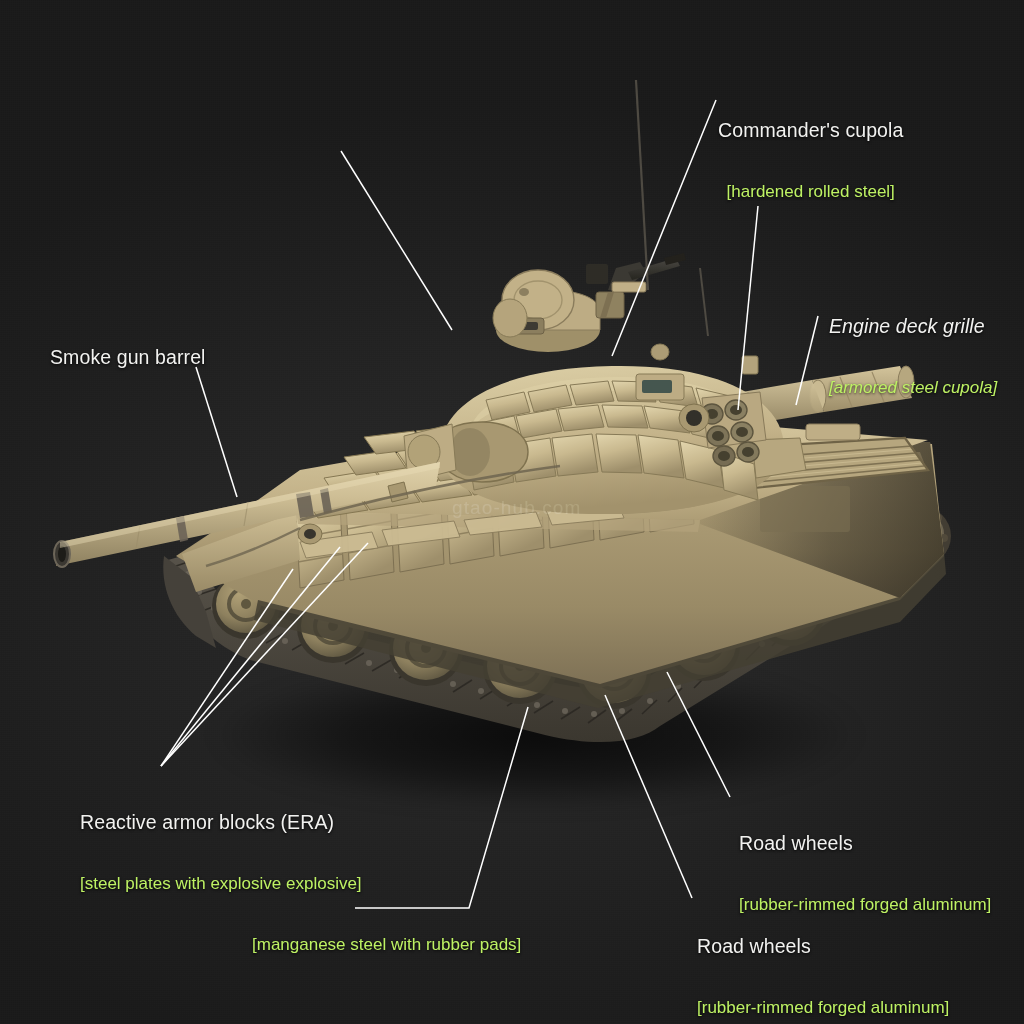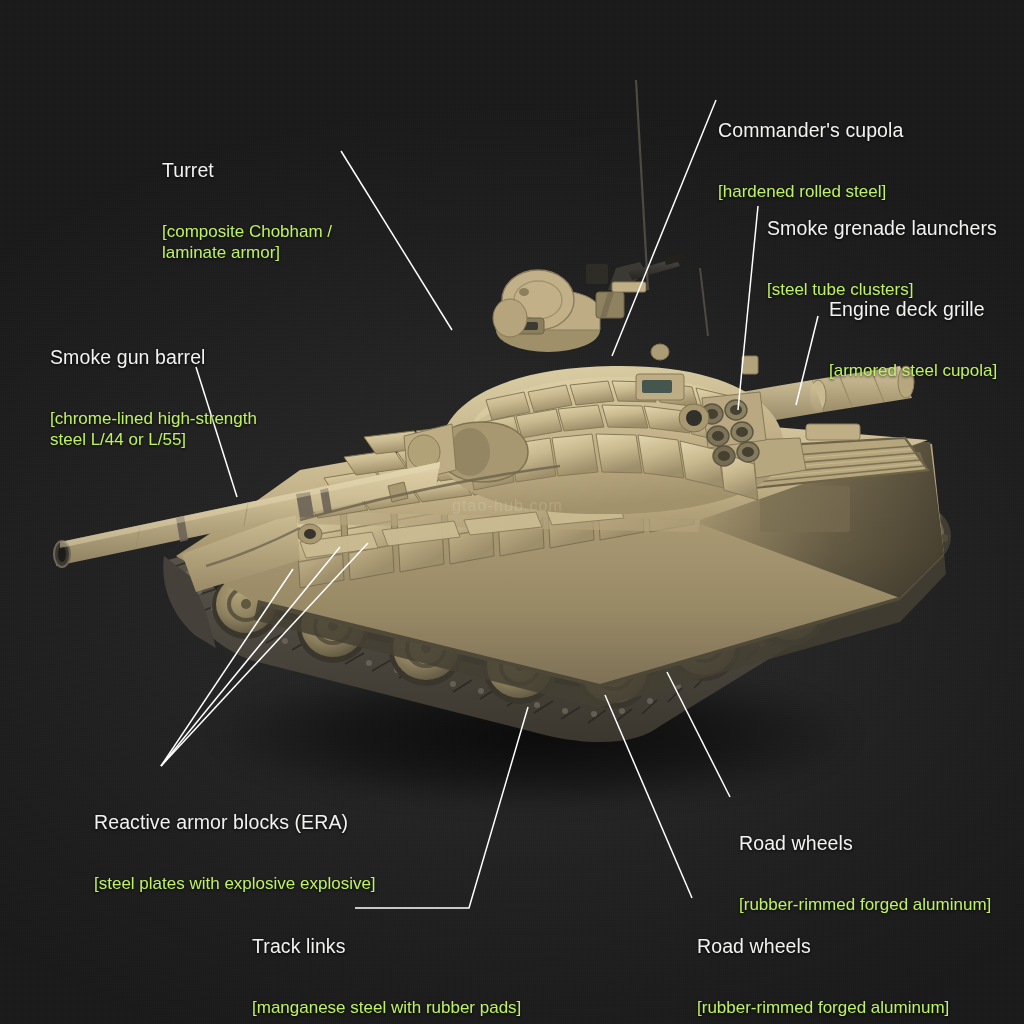--- a/index.html
+++ b/index.html
@@ -40,21 +40,21 @@
     filter: blur(9px);
   }
 
   
   #vehicle { position: absolute; left: 0; top: 0; width: 1024px; height: 1024px; }
 
   
   .watermark {
     position: absolute;
     left: 452px; top: 497px;
-    font-size: 16px;
+    font-size: 19px;
     letter-spacing: 1.1px;
     color: rgba(255,255,255,.14);
     mix-blend-mode: overlay;
     white-space: nowrap;
     pointer-events: none;
   }
 
   
   #leaders { position: absolute; left: 0; top: 0; width: 1024px; height: 1024px; pointer-events: none; }
   #leaders line, #leaders polyline { stroke: #ffffff; stroke-width: 1.5; fill: none; }
@@ -582,54 +582,42 @@
     <line x1="161" y1="766" x2="340" y2="547"></line>
     <line x1="161" y1="766" x2="368" y2="543"></line>
 
     <polyline points="355,908 469,908 528,707"></polyline>
 
     <line x1="692" y1="898" x2="605" y2="695"></line>
 
     <line x1="730" y1="797" x2="667" y2="672"></line>
   </svg>
 
-  <div class="callout" style="left:162px; top:120px;">
-    <span class="title">Turret</span>
-    <span class="sub">[composite Chobham /
-laminate armor]</span>
-  </div>
-
-  <div class="callout" style="left:718px; top:80px;">
+
+  <div class="callout" style="left:718px; top:80px;text-align:center;">
     <span class="title">Commander's cupola</span>
     <span class="sub">[hardened rolled steel]</span>
   </div>
 
-  <div class="callout" style="left:767px; top:178px;">
-    <span class="title">Smoke grenade launchers</span>
-    <span class="sub">[steel tube clusters]</span>
-  </div>
-
-  <div class="callout" style="left:829px; top:259px;">
+
+  <div class="callout" style="left:829px; top:276px;font-style:italic;">
     <span class="title">Engine deck grille</span>
     <span class="sub">[armored steel cupola]</span>
   </div>
 
   <div class="callout" style="left:50px; top:307px;">
     <span class="title">Smoke gun barrel</span>
-    <span class="sub">[chrome-lined high-strength
-steel L/44 or L/55]</span>
   </div>
 
-  <div class="callout" style="left:94px; top:772px;">
+  <div class="callout" style="left:80px; top:772px;">
     <span class="title">Reactive armor blocks (ERA)</span>
     <span class="sub">[steel plates with explosive explosive]</span>
   </div>
 
   <div class="callout" style="left:252px; top:896px;">
-    <span class="title">Track links</span>
     <span class="sub">[manganese steel with rubber pads]</span>
   </div>
 
   <div class="callout" style="left:739px; top:793px;">
     <span class="title">Road wheels</span>
     <span class="sub">[rubber-rimmed forged aluminum]</span>
   </div>
 
   <div class="callout" style="left:697px; top:896px;">
     <span class="title">Road wheels</span>

